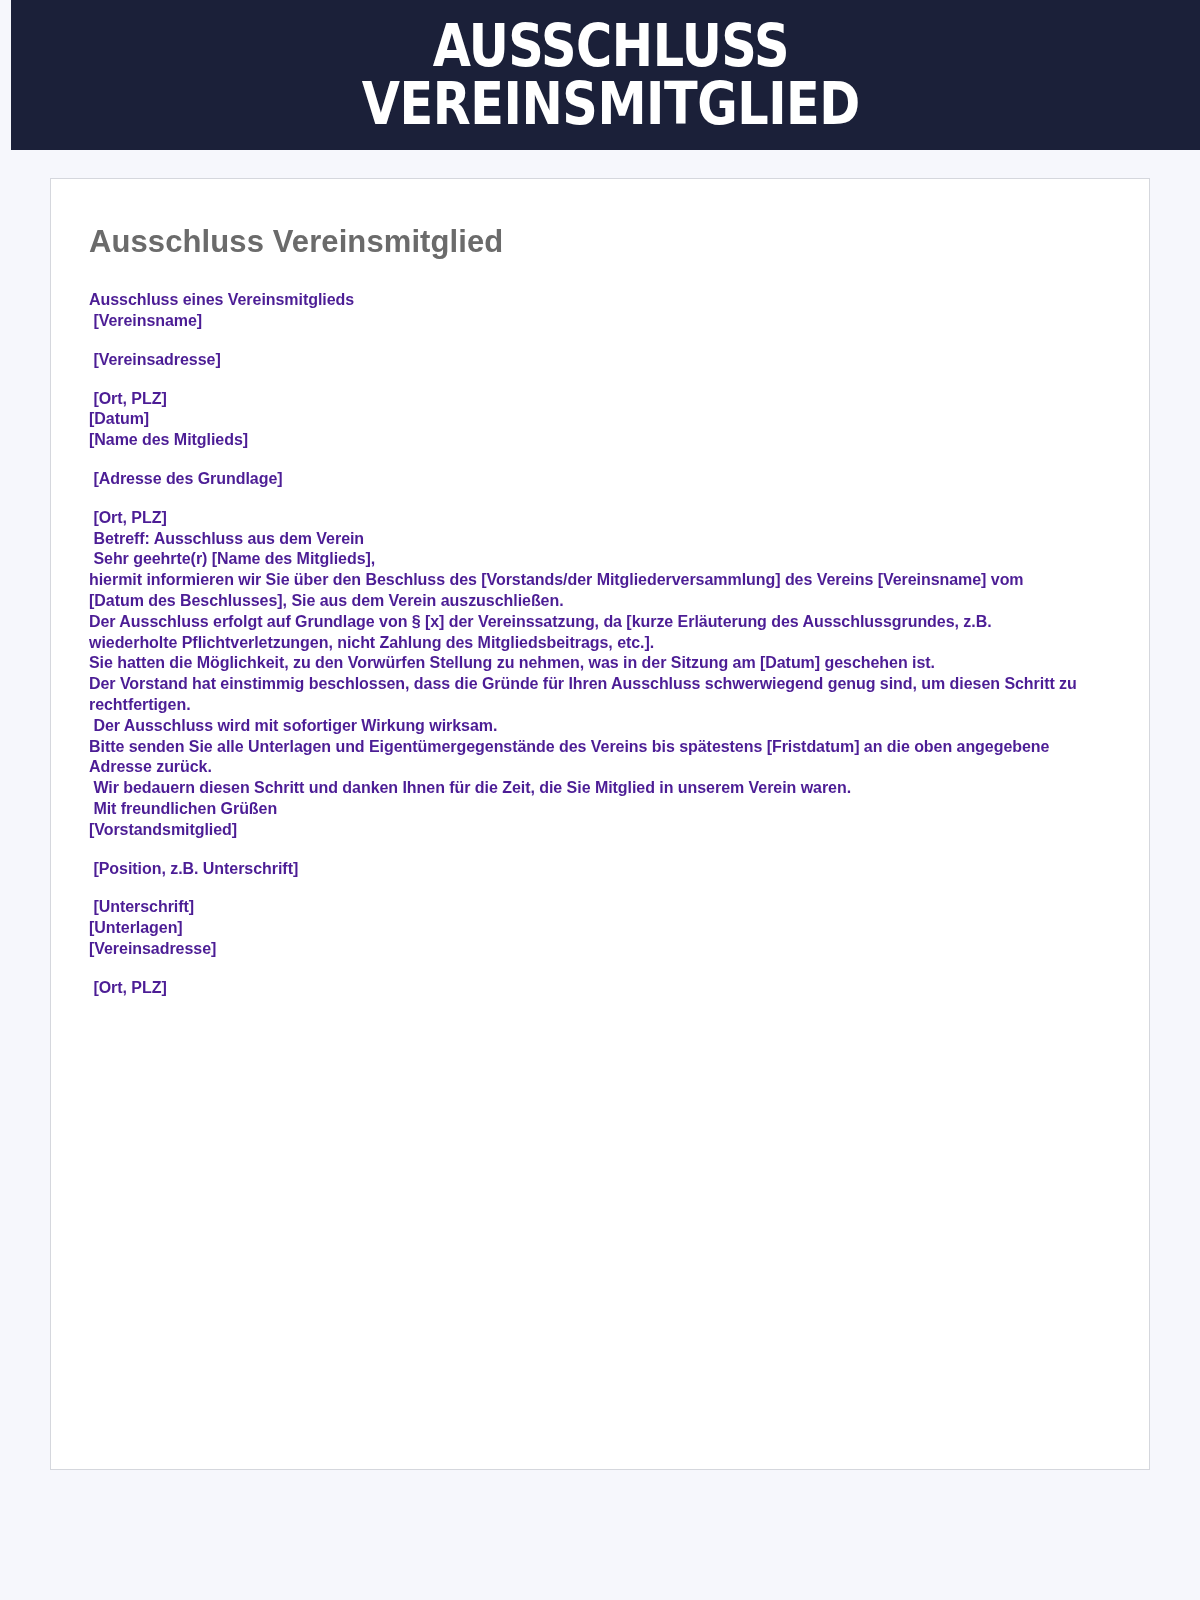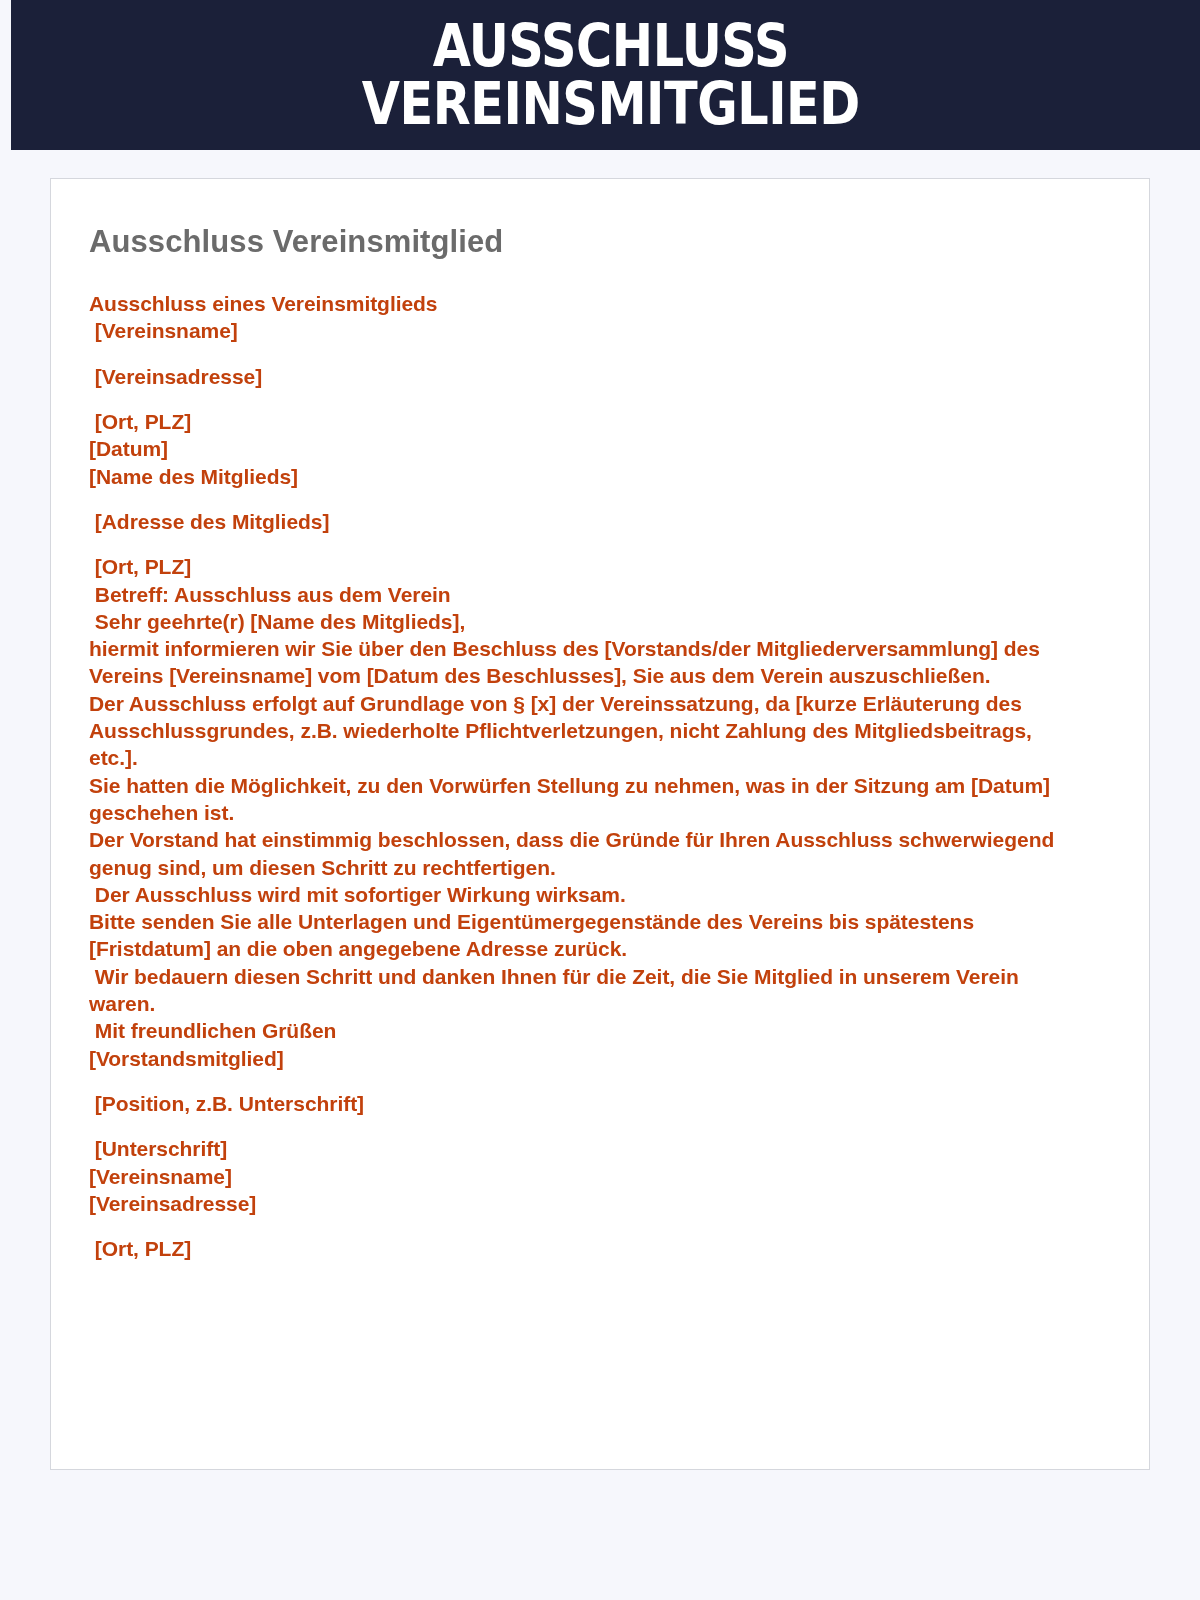--- a/index.html
+++ b/index.html
@@ -68,22 +68,22 @@
   .doc-title {
     color: #6b6b6b;
     font-size: 31px;
     font-weight: bold;
     letter-spacing: 0.1px;
     margin: 0 0 30px 0;
     line-height: 1.2;
   }
 
   .doc-body {
-    color: #c2410c;
-    font-size: 21px;
+    color: #4c1d95;
+    font-size: 16px;
     font-weight: bold;
     line-height: 1.30;
     letter-spacing: -0.05px;
     max-width: 990px;
   }
 
   .doc-block {
     margin: 0 0 18px 0;
     white-space: pre-wrap;
   }
@@ -124,36 +124,36 @@
     <section class="doc-card">
       <h2 class="doc-title">Ausschluss Vereinsmitglied</h2>
 
       <div class="doc-body">
         <p class="doc-block">Ausschluss eines Vereinsmitglieds
  [Vereinsname]</p>
         <p class="doc-block"> [Vereinsadresse]</p>
         <p class="doc-block"> [Ort, PLZ]
 [Datum]
 [Name des Mitglieds]</p>
-        <p class="doc-block"> [Adresse des Mitglieds]</p>
+        <p class="doc-block"> [Adresse des Grundlage]</p>
         <p class="doc-block"> [Ort, PLZ]
  Betreff: Ausschluss aus dem Verein
  Sehr geehrte(r) [Name des Mitglieds],
 hiermit informieren wir Sie über den Beschluss des [Vorstands/der Mitgliederversammlung] des Vereins [Vereinsname] vom [Datum des Beschlusses], Sie aus dem Verein auszuschließen.
 Der Ausschluss erfolgt auf Grundlage von § [x] der Vereinssatzung, da [kurze Erläuterung des Ausschlussgrundes, z.B. wiederholte Pflichtverletzungen, nicht Zahlung des Mitgliedsbeitrags, etc.].
 Sie hatten die Möglichkeit, zu den Vorwürfen Stellung zu nehmen, was in der Sitzung am [Datum] geschehen ist.
 Der Vorstand hat einstimmig beschlossen, dass die Gründe für Ihren Ausschluss schwerwiegend genug sind, um diesen Schritt zu rechtfertigen.
  Der Ausschluss wird mit sofortiger Wirkung wirksam.
 Bitte senden Sie alle Unterlagen und Eigentümergegenstände des Vereins bis spätestens [Fristdatum] an die oben angegebene Adresse zurück.
  Wir bedauern diesen Schritt und danken Ihnen für die Zeit, die Sie Mitglied in unserem Verein waren.
  Mit freundlichen Grüßen
 [Vorstandsmitglied]</p>
         <p class="doc-block"> [Position, z.B. Unterschrift]</p>
         <p class="doc-block"> [Unterschrift]
-[Vereinsname]
+[Unterlagen]
 [Vereinsadresse]</p>
         <p class="doc-block"> [Ort, PLZ]</p>
       </div>
     </section>
   </main>
 
 
 </div>
 
 </body></html>

